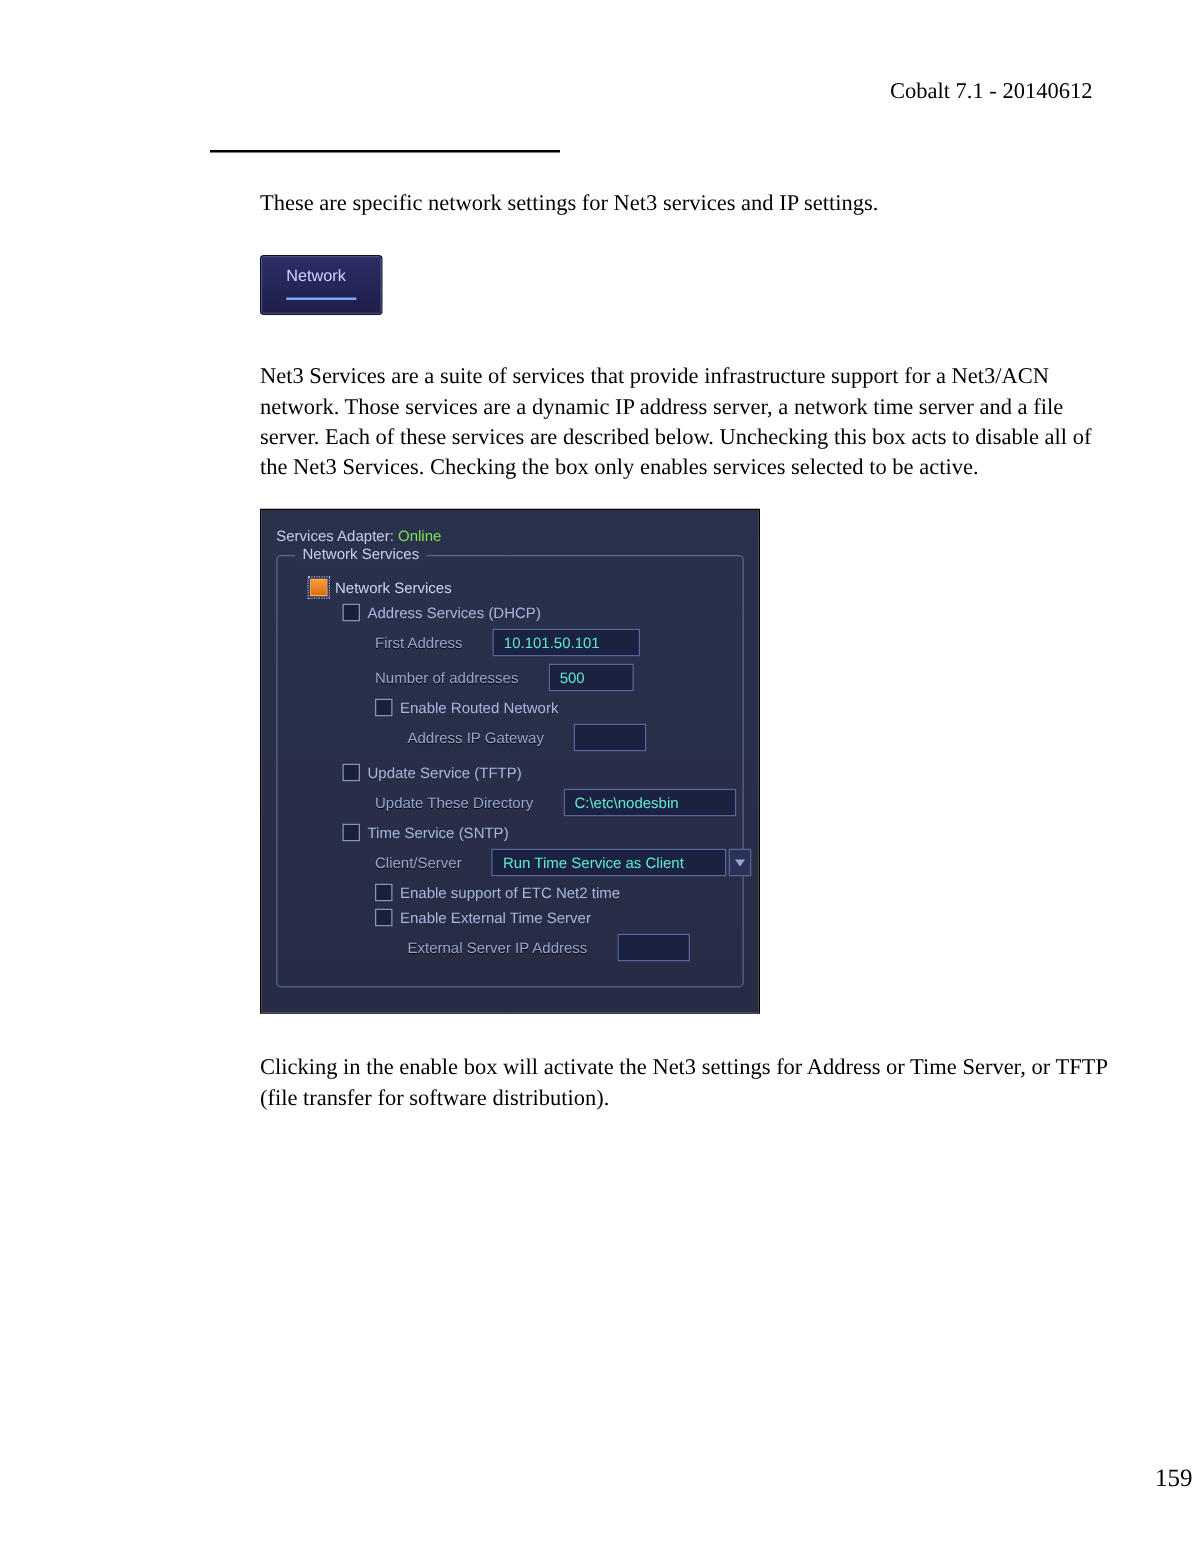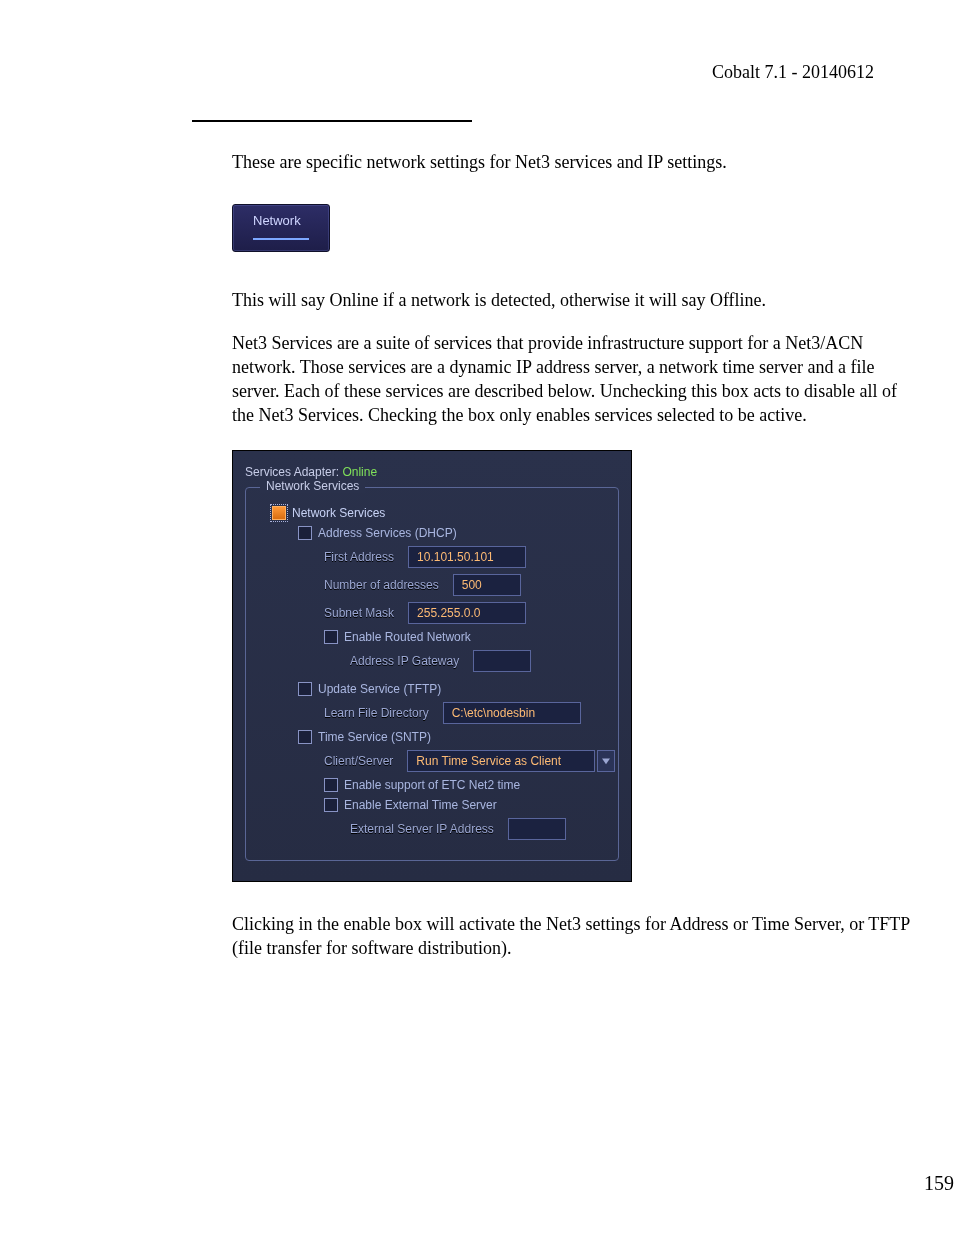--- a/index.html
+++ b/index.html
@@ -1,16 +1,16 @@
 <!DOCTYPE html>
 <html><head>
 <meta charset="utf-8">
 <style>
   html,body{margin:0;padding:0;background:#fff;font-family:"Times New Roman",Times,serif;color:#000}
-  .page{width:954px;height:1235px;position:relative;box-sizing:border-box;padding:60px 80px 40px 112px}
+  .page{width:954px;height:1235px;position:relative;box-sizing:border-box;padding:60px 80px 40px 88px}
   .hdr-right{position:absolute;top:62px;right:80px;font-size:18px}
   .content{margin-left:120px;margin-top:60px;width:680px;font-size:18px;line-height:1.35}
   .rule{border-top:2px solid #000;width:280px;margin-left:-40px;margin-bottom:28px}
   .para{margin:18px 0}
   .net-btn{display:inline-block;margin:12px 0 18px 0;background:linear-gradient(#2d2d66,#1e1e49);color:#cfd5ff;font:13px Verdana,Geneva,sans-serif;padding:8px 20px;border:1px solid #10102a;border-radius:3px;box-shadow:inset 0 0 0 1px rgba(120,130,220,.25)}
   .net-btn .uline{border-bottom:2px solid #7da8ff;display:inline-block;width:56px;margin-top:4px}
   .shot{margin:22px 0 10px 0;width:400px;background:linear-gradient(#2a314b,#262c43);border:1px solid #000;color:#b9c4e6;font:12px Verdana,Geneva,sans-serif;padding:14px 12px 20px 12px;box-sizing:border-box}
   .shot .title{margin-bottom:8px}
   .title .k{color:#c7cde8}
   .title .v{color:#7fe05a}
@@ -19,23 +19,23 @@
   .row{display:flex;align-items:center;margin:6px 0}
   .ind1{margin-left:18px}
   .ind2{margin-left:44px}
   .ind3{margin-left:70px}
   .ind4{margin-left:96px}
   .cb{width:12px;height:12px;border:1px solid #8893c4;background:#1a203a;margin-right:6px;display:inline-block;flex:none}
   .cb.on{background:linear-gradient(#ff9a3a,#d96d10);border-color:#ffb060}
   .cb.dotted{outline:1px dotted #aab3dd;outline-offset:1px}
   .lbl{color:#a9b6e0}
   .lbl.hi{color:#c7d2f5}
-  .field{display:flex;align-items:center;gap:14px}
+  .field{display:flex;align-items:center;gap:24px}
   .field .flab{color:#9aa6d2;text-shadow:0 1px 0 #000;white-space:nowrap}
-  .val{background:#1b2240;border:1px solid #59659c;color:#fdba74;padding:2px 8px;min-width:50px;height:16px;display:flex;align-items:center}
+  .val{background:#1b2240;border:1px solid #59659c;color:#5eead4;padding:2px 8px;min-width:50px;height:16px;display:flex;align-items:center}
   .val.wide{min-width:100px}
   .btn{background:linear-gradient(#3a456e,#2a3357);border:1px solid #59659c;color:#9aa6d2;padding:3px 10px;border-radius:2px}
   .sel{display:flex;align-items:center}
   .sel .val{min-width:170px}
   .dd{width:16px;height:20px;border:1px solid #59659c;background:#2a3357;margin-left:2px;display:flex;align-items:center;justify-content:center}
   .dd svg{width:8px;height:8px;fill:#9aa6d2}
   .pgnum{position:absolute;bottom:40px;left:0;right:0;text-align:right;font-size:20px}
 </style>
 </head>
 <body>
@@ -46,21 +46,20 @@
   <div class="content">
     <div class="rule"></div>
 
     <div class="para">These are specific network settings for Net3 services and IP settings.</div>
 
     <div class="net-btn">
       <div>Network</div>
       <div class="uline"></div>
     </div>
 
-    <div class="para">This will say Online if a network is detected, otherwise it will say Offline.</div>
 
     <div class="para">Net3 Services are a suite of services that provide infrastructure support for a Net3/ACN network. Those services are a dynamic IP address server, a network time server and a file server. Each of these services are described below. Unchecking this box acts to disable all of the Net3 Services. Checking the box only enables services selected to be active.</div>
 
     
     <div class="shot">
       <div class="title">
         <span class="k">Services Adapter:</span>
         <span class="v">Online</span>
       </div>
 
@@ -77,39 +76,35 @@
           <span class="lbl">Address Services (DHCP)</span>
         </div>
         <div class="row ind3 field">
           <span class="flab">First Address</span>
           <span class="val wide">10.101.50.101</span>
         </div>
         <div class="row ind3 field">
           <span class="flab">Number of addresses</span>
           <span class="val">500</span>
         </div>
-        <div class="row ind3 field">
-          <span class="flab">Subnet Mask</span>
-          <span class="val wide">255.255.0.0</span>
-        </div>
         <div class="row ind3">
           <span class="cb"></span>
           <span class="lbl">Enable Routed Network</span>
         </div>
         <div class="row ind4 field">
           <span class="flab">Address IP Gateway</span>
           <span class="val" style="min-width:40px"></span>
         </div>
 
         <div class="row ind2" style="margin-top:10px">
           <span class="cb"></span>
           <span class="lbl">Update Service (TFTP)</span>
         </div>
         <div class="row ind3 field">
-          <span class="flab">Learn File Directory</span>
+          <span class="flab">Update These Directory</span>
           <span class="val wide" style="min-width:120px">C:\etc\nodesbin</span>
         </div>
 
         <div class="row ind2" style="margin-top:6px">
           <span class="cb"></span>
           <span class="lbl">Time Service (SNTP)</span>
         </div>
         <div class="row ind3 field">
           <span class="flab">Client/Server</span>
           <span class="sel">

